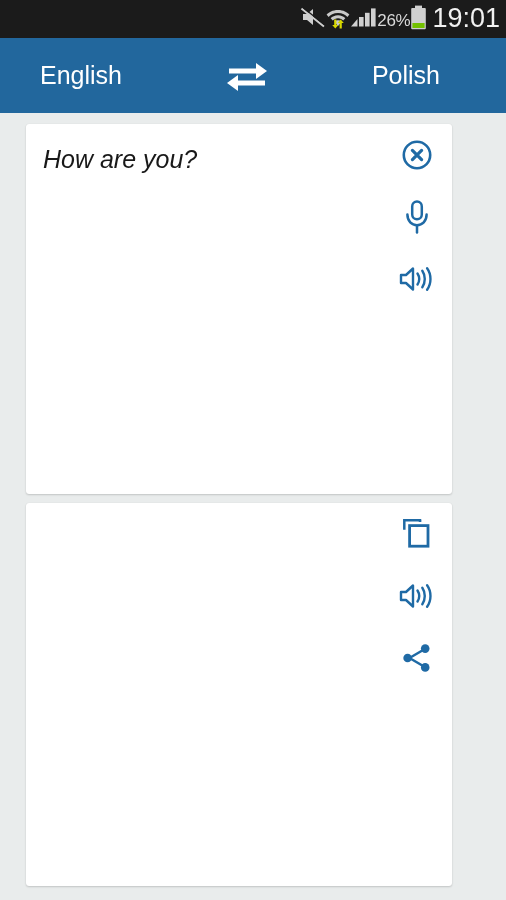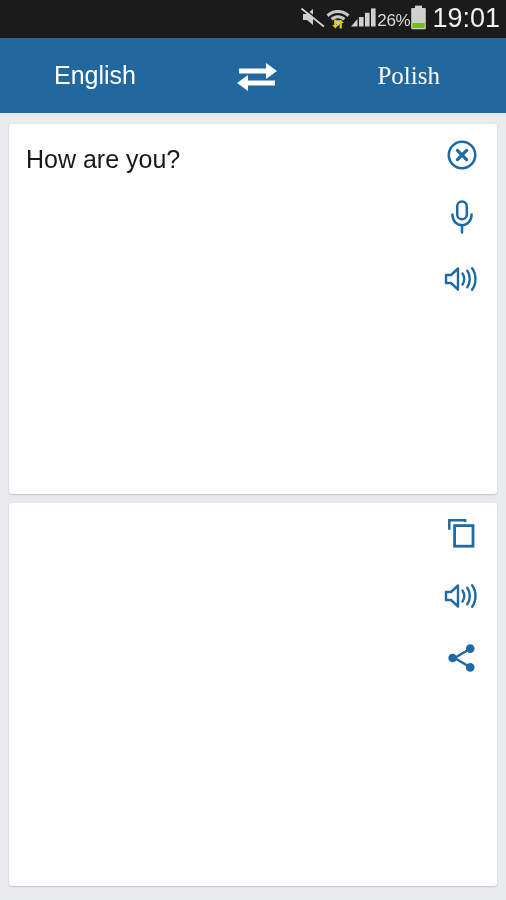--- a/index.html
+++ b/index.html
@@ -63,41 +63,42 @@
     align-items: center;
   }
   .lang-btn {
     color: #ffffff;
     font-size: 25px;
     flex: 0 0 auto;
     line-height: 1;
     cursor: pointer;
     user-select: none;
   }
-  #lang-source { margin-left: 54px; }
+  #lang-source { margin-left: 40px; }
   #swap-btn {
     flex: 1 1 auto;
     display: flex;
     align-items: center;
     justify-content: center;
     height: 75px;
     cursor: pointer;
   }
-  #lang-target { margin-right: 66px; font-family: Liberation Serif, serif; }
+  #lang-target { margin-right: 66px; }
 
   
   .card {
     position: absolute;
-    left: 9px;
-    width: 488px;
+    left: 26px;
+    width: 426px;
     background: #ffffff;
     border-radius: 3px;
     box-shadow: 0 1px 2px rgba(0,0,0,0.16), 0 0 1px rgba(0,0,0,0.10);
     box-sizing: border-box;
     overflow: hidden;
+    font-style: italic;
   }
   #card-source { top: 124px; height: 370px; }
   #card-target { top: 503px; height: 383px; }
 
   .card-text {
     position: absolute;
     left: 17px;
     top: 20px;
     width: 400px;
     color: #191919;

